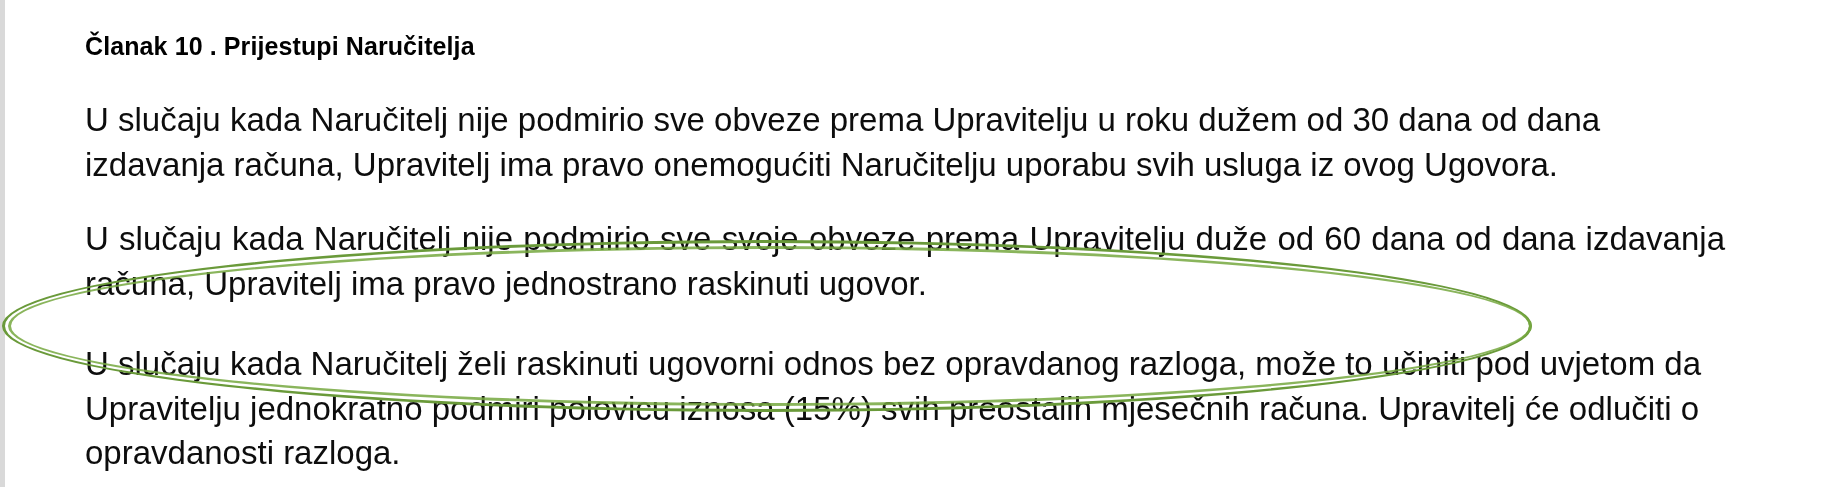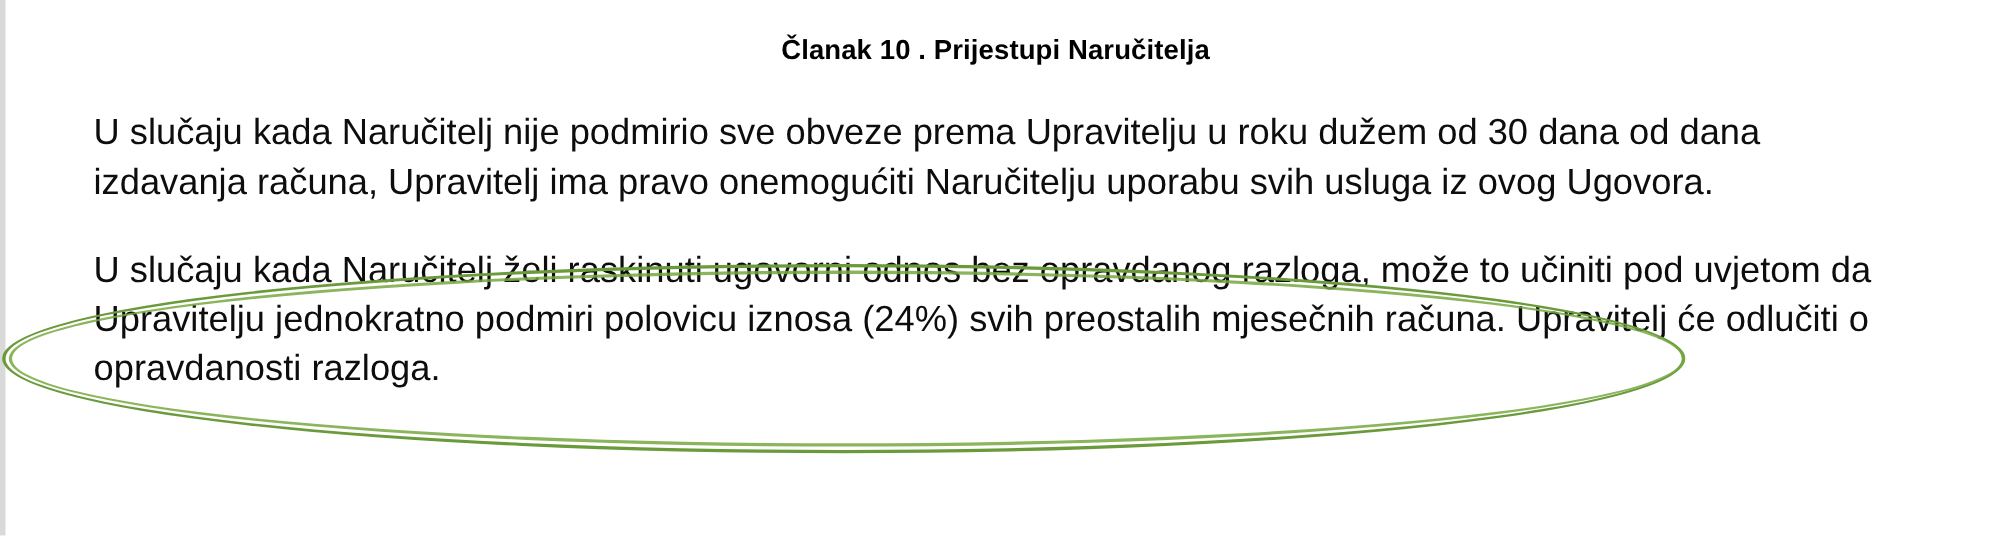--- a/index.html
+++ b/index.html
@@ -29,21 +29,21 @@
   .doc-body {
     position: absolute;
     left: 85px;
     top: 0;
     width: 1640px;
     height: 487px;
   }
   .doc-title {
     margin: 0;
     padding-top: 32px;
-    text-align: center;
+    text-align: left;
     font-size: 25px;
     font-weight: bold;
     letter-spacing: 0.1px;
     color: #000000;
   }
   .para {
     margin: 0;
     font-size: 33px;
     line-height: 1.35;
     color: #0d0d0d;
@@ -77,21 +77,22 @@
 <div class="page">
 
   <div class="left-rule"></div>
 
   <div class="doc-body">
 
     <h1 class="doc-title">Članak 10 . Prijestupi Naručitelja</h1>
 
     <p class="para p1">U slučaju kada Naručitelj nije podmirio sve obveze prema Upravitelju u roku dužem od 30 dana od dana izdavanja računa, Upravitelj ima pravo onemogućiti Naručitelju uporabu svih usluga iz ovog Ugovora.</p>
 
+    <p class="para p2">U slučaju kada Naručitelj nije podmirio sve svoje obveze prema Upravitelju duže od 60 dana od dana izdavanja računa, Upravitelj ima pravo jednostrano raskinuti ugovor.</p>
 
-    <p class="para p3">U slučaju kada Naručitelj želi raskinuti ugovorni odnos bez opravdanog razloga, može to učiniti pod uvjetom da Upravitelju jednokratno podmiri polovicu iznosa (24%) svih preostalih mjesečnih računa. Upravitelj će odlučiti o opravdanosti razloga.</p>
+    <p class="para p3">U slučaju kada Naručitelj želi raskinuti ugovorni odnos bez opravdanog razloga, može to učiniti pod uvjetom da Upravitelju jednokratno podmiri polovicu iznosa (15%) svih preostalih mjesečnih računa. Upravitelj će odlučiti o opravdanosti razloga.</p>
 
   </div>
 
   <div class="ellipse-annotation"></div>
   <div class="ellipse-annotation second"></div>
 
 </div>
 
 </body></html>

